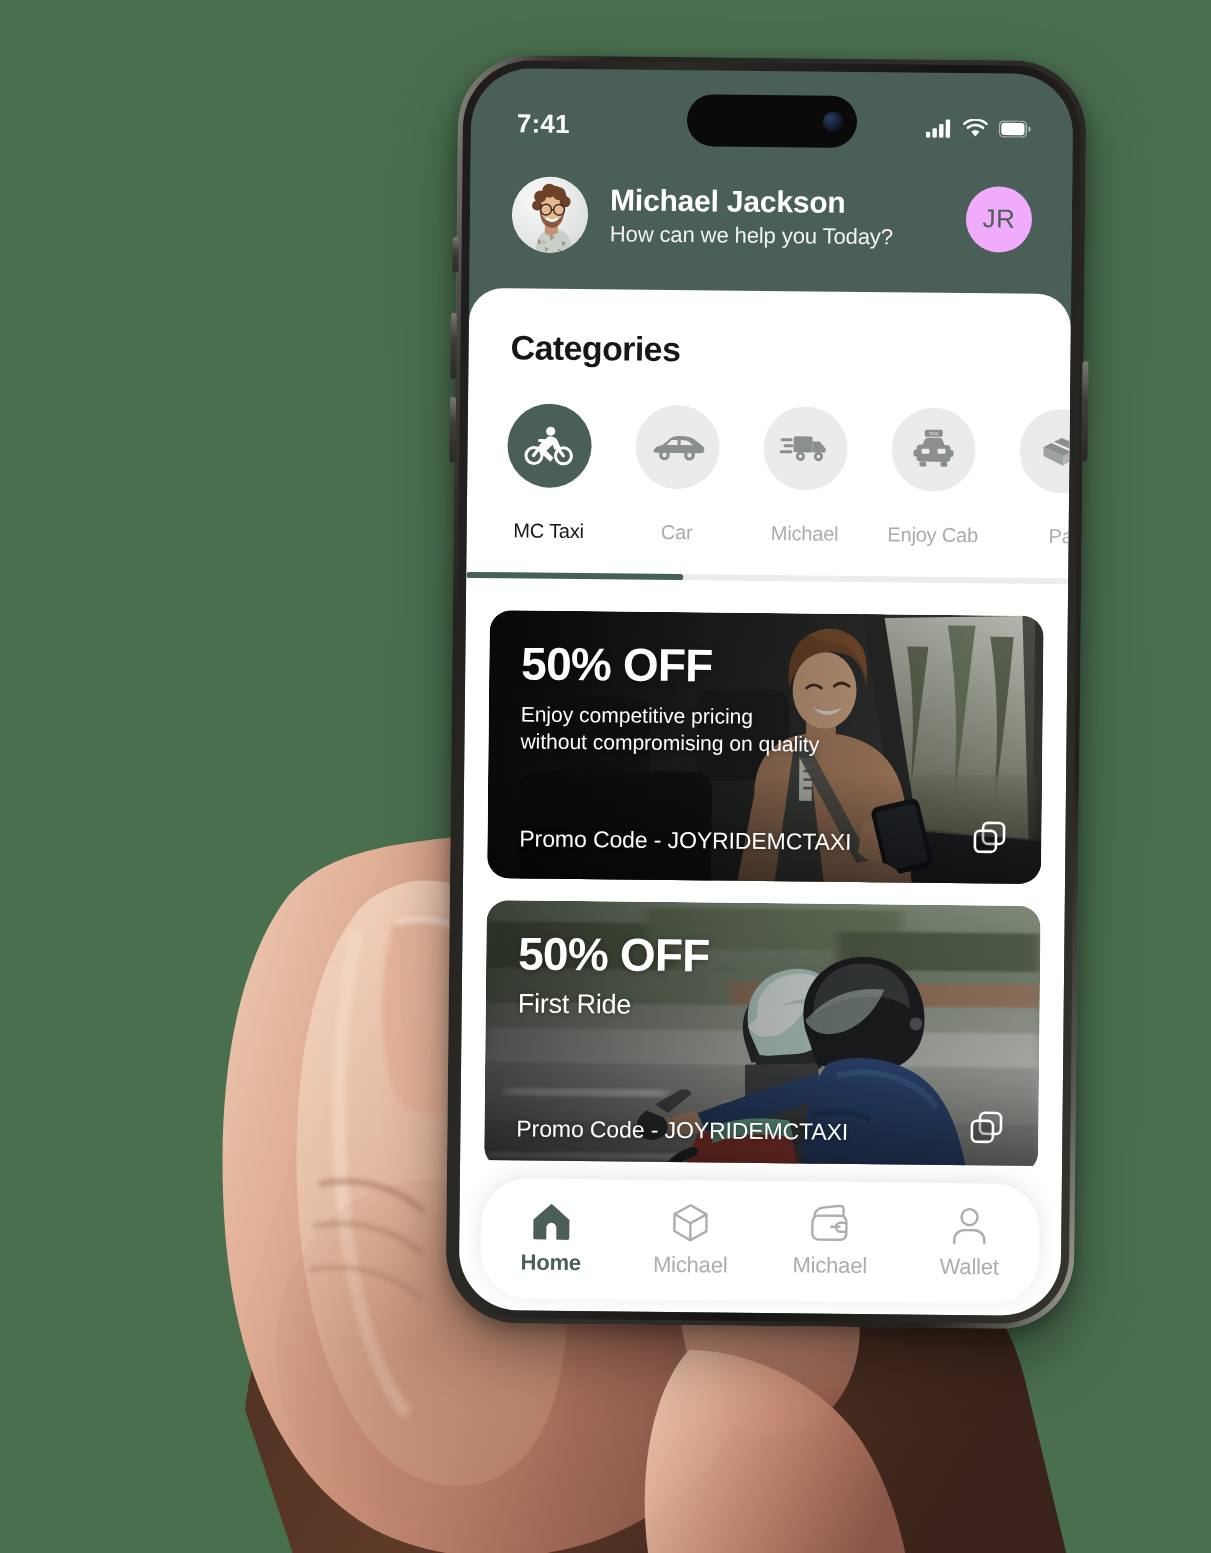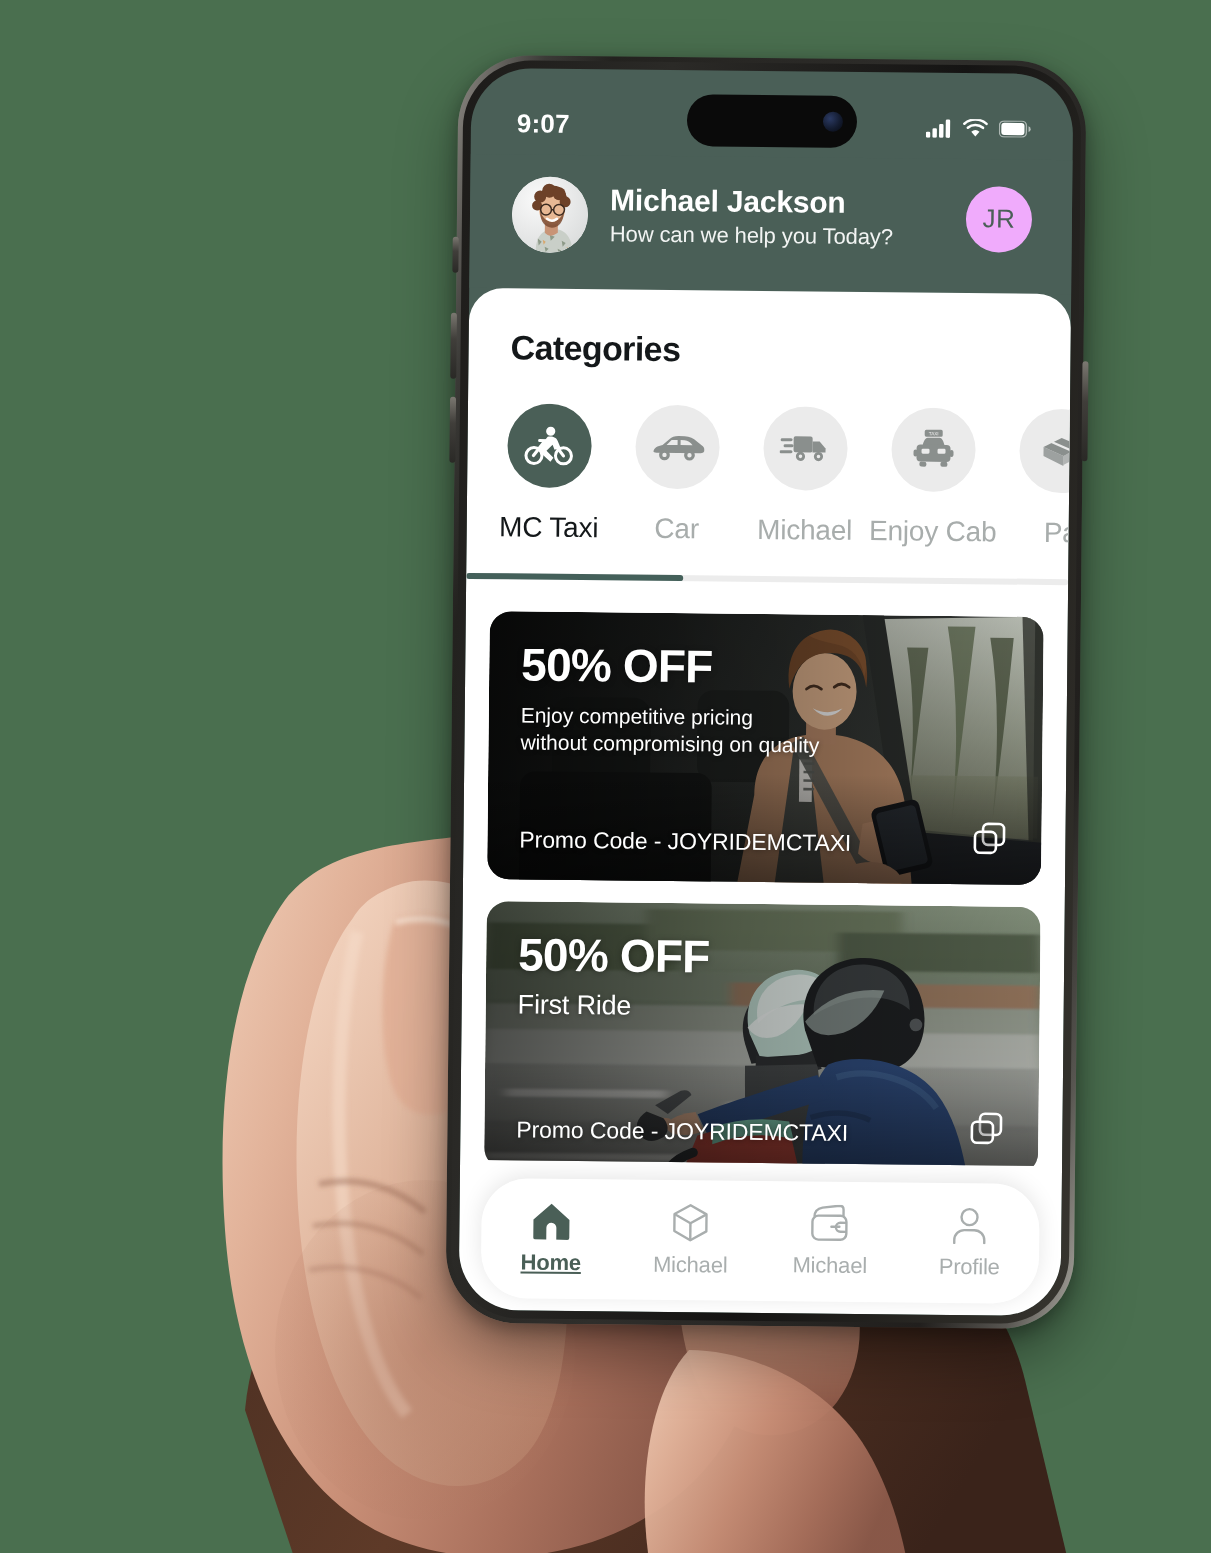--- a/index.html
+++ b/index.html
@@ -195,22 +195,22 @@
   }
   .cat-ico {
     width: 84px; height: 84px;
     border-radius: 50%;
     background: #ebebeb;
     display: flex; align-items: center; justify-content: center;
     color: #8a8f8d;
   }
   .cat.active .cat-ico { background: #4a5f57; color: #fff; }
   .cat-label {
-    margin-top: 24px;
-    font-size: 28px;
+    margin-top: 32px;
+    font-size: 20px;
     color: #a8adac;
     white-space: nowrap;
     letter-spacing: -0.2px;
   }
   .cat.active .cat-label { color: #14181a; font-weight: 500; }
 
   .cat-divider {
     margin-top: 30px;
     height: 6px;
     background: #ececec;
@@ -304,21 +304,21 @@
   .tab {
     flex: 1 1 0;
     display: flex;
     flex-direction: column;
     align-items: center;
     gap: 10px;
     color: #a9aeae;
   }
   .tab.active { color: #4a5f57; }
   .tab-label { font-size: 22px; letter-spacing: -0.2px; }
-  .tab.active .tab-label { font-weight: 700; text-decoration: underline; }
+  .tab.active .tab-label { font-weight: 700; }
 
   .sheet-scrollclip { overflow: hidden; flex: 1 1 auto; display: flex; flex-direction: column; min-height: 0; }
 </style>
 </head>
 <body style="background: rgb(74, 111, 79);">
 
 <div class="scene">
 
   <svg class="arm" viewBox="0 0 1010 1120" preserveAspectRatio="none">
     <defs>
@@ -398,21 +398,21 @@
     <div class="phone-frame"></div>
     <div class="btn-side btn-silent"></div>
     <div class="btn-side btn-vup"></div>
     <div class="btn-side btn-vdown"></div>
     <div class="btn-side btn-power"></div>
 
     <div class="phone-screen">
       <div class="screen-flow">
 
         <div class="status-bar">
-          <div class="status-time">9:07</div>
+          <div class="status-time">7:41</div>
 
           <div class="dynamic-island">
             <div class="island-cam"></div>
           </div>
 
           <div class="status-right">
             <svg width="26" height="19" viewBox="0 0 26 19">
               <rect x="0" y="13" width="4.4" height="6" rx="1.3" fill="#fff"></rect>
               <rect x="6.6" y="9.5" width="4.4" height="9.5" rx="1.3" fill="#fff"></rect>
               <rect x="13.2" y="5.2" width="4.4" height="13.8" rx="1.3" fill="#fff"></rect>
@@ -780,21 +780,21 @@
                   <path d="M22 22 h8" stroke-linecap="round"></path>
                 </svg>
                 <div class="tab-label">Michael</div>
               </div>
 
               <div class="tab">
                 <svg width="38" height="38" viewBox="0 0 38 38" fill="none" stroke="currentColor" stroke-width="2.4">
                   <circle cx="19" cy="11" r="8"></circle>
                   <path d="M4 37 v-3 a10 10 0 0 1 10 -10 h10 a10 10 0 0 1 10 10 v3" stroke-linecap="round"></path>
                 </svg>
-                <div class="tab-label">Profile</div>
+                <div class="tab-label">Wallet</div>
               </div>
 
             </div>
           </div>
 
         </div>
       </div>
     </div>
   </div>
 </div>

